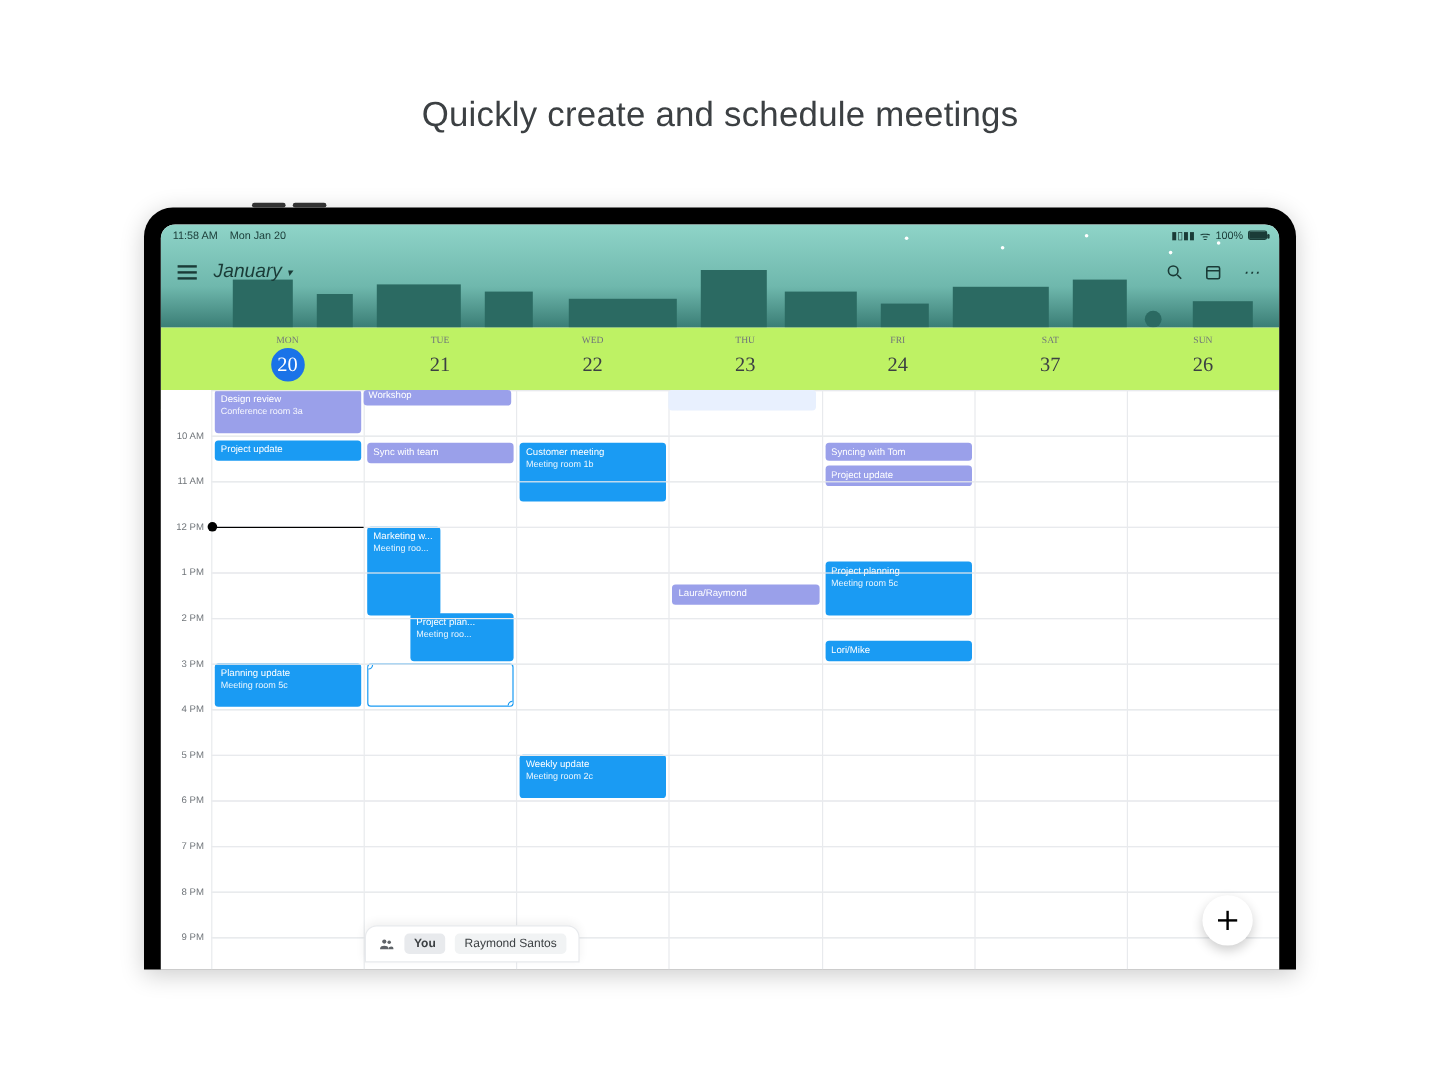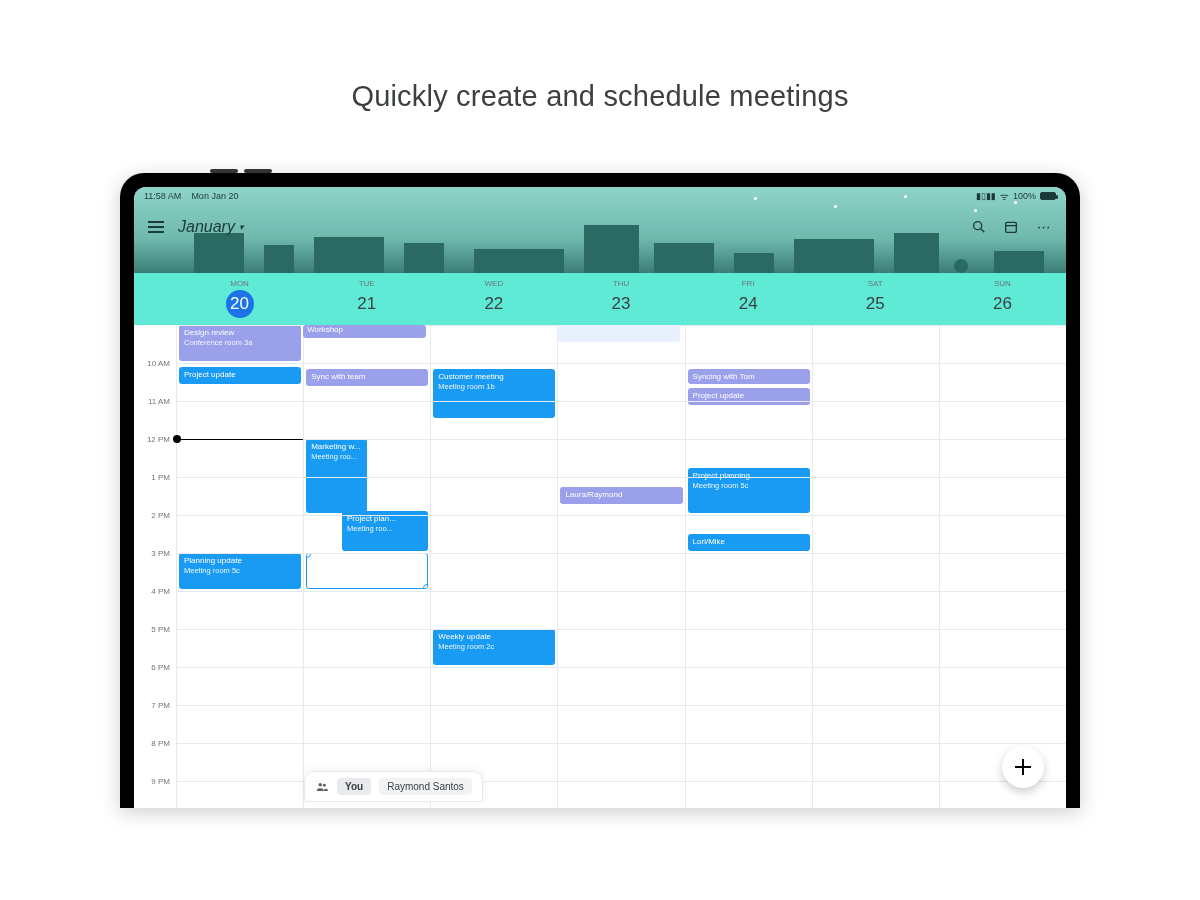--- a/index.html
+++ b/index.html
@@ -66,21 +66,21 @@
   }
   .appbar-left, .appbar-right { display:flex; align-items:center; gap:14px; color:#1a3b37;}
   .menu-icon { display:flex; flex-direction:column; gap:3px; cursor:pointer;}
   .menu-icon span{width:16px;height:2px;background:#1a3b37;}
   .month-selector { font-size:16px; font-weight:500; color:#1a3b37; display:flex; align-items:center; gap:4px; cursor:pointer;}
   .month-selector:after{content:"▾"; font-size:9px;}
   .icon-btn { width:18px; height:18px; display:flex; align-items:center; justify-content:center; cursor:pointer; fill:#1a3b37; stroke:#1a3b37;}
   .more-icon { font-size:14px; letter-spacing:1px;}
 
   
-  .dayrow { position:absolute; top:86px; left:0; right:0; height:69px; display:flex; background:#5eead4; border-bottom:1px solid #e8eaed;}
+  .dayrow { position:absolute; top:86px; left:0; right:0; height:69px; display:flex; background:#bef264; border-bottom:1px solid #e8eaed;font-family:Liberation Serif, serif;}
   .time-gutter { width:42px; flex-shrink:0;}
   .daycol-head { flex:1; text-align:center; padding-top:6px;}
   .daycol-head .dow { font-size:8px; color:#70757a; text-transform:uppercase; font-weight:500;}
   .daycol-head .dnum { font-size:17px; color:#3c4043; margin-top:2px; line-height:28px;}
   .daycol-head.today .dnum { background:#1a73e8; color:#fff; width:28px; height:28px; border-radius:50%; margin:2px auto 0;}
 
   
   .grid { position:absolute; top:138px; left:0; right:0; bottom:0; display:flex; overflow:hidden; background:#fff;}
   .grid .time-gutter { width:42px; flex-shrink:0; position:relative;}
   .time-label { position:absolute; right:6px; font-size:8px; color:#70757a; transform:translateY(-50%);}
@@ -227,21 +227,21 @@
           <div class="daycol-head">
             <div class="dow">THU</div>
             <div class="dnum">23</div>
           </div>
           <div class="daycol-head">
             <div class="dow">FRI</div>
             <div class="dnum">24</div>
           </div>
           <div class="daycol-head">
             <div class="dow">SAT</div>
-            <div class="dnum">25</div>
+            <div class="dnum">37</div>
           </div>
           <div class="daycol-head">
             <div class="dow">SUN</div>
             <div class="dnum">26</div>
           </div>
         </div>
     </div>
 
     <div class="grid">
       <div class="time-gutter" id="time-gutter">

